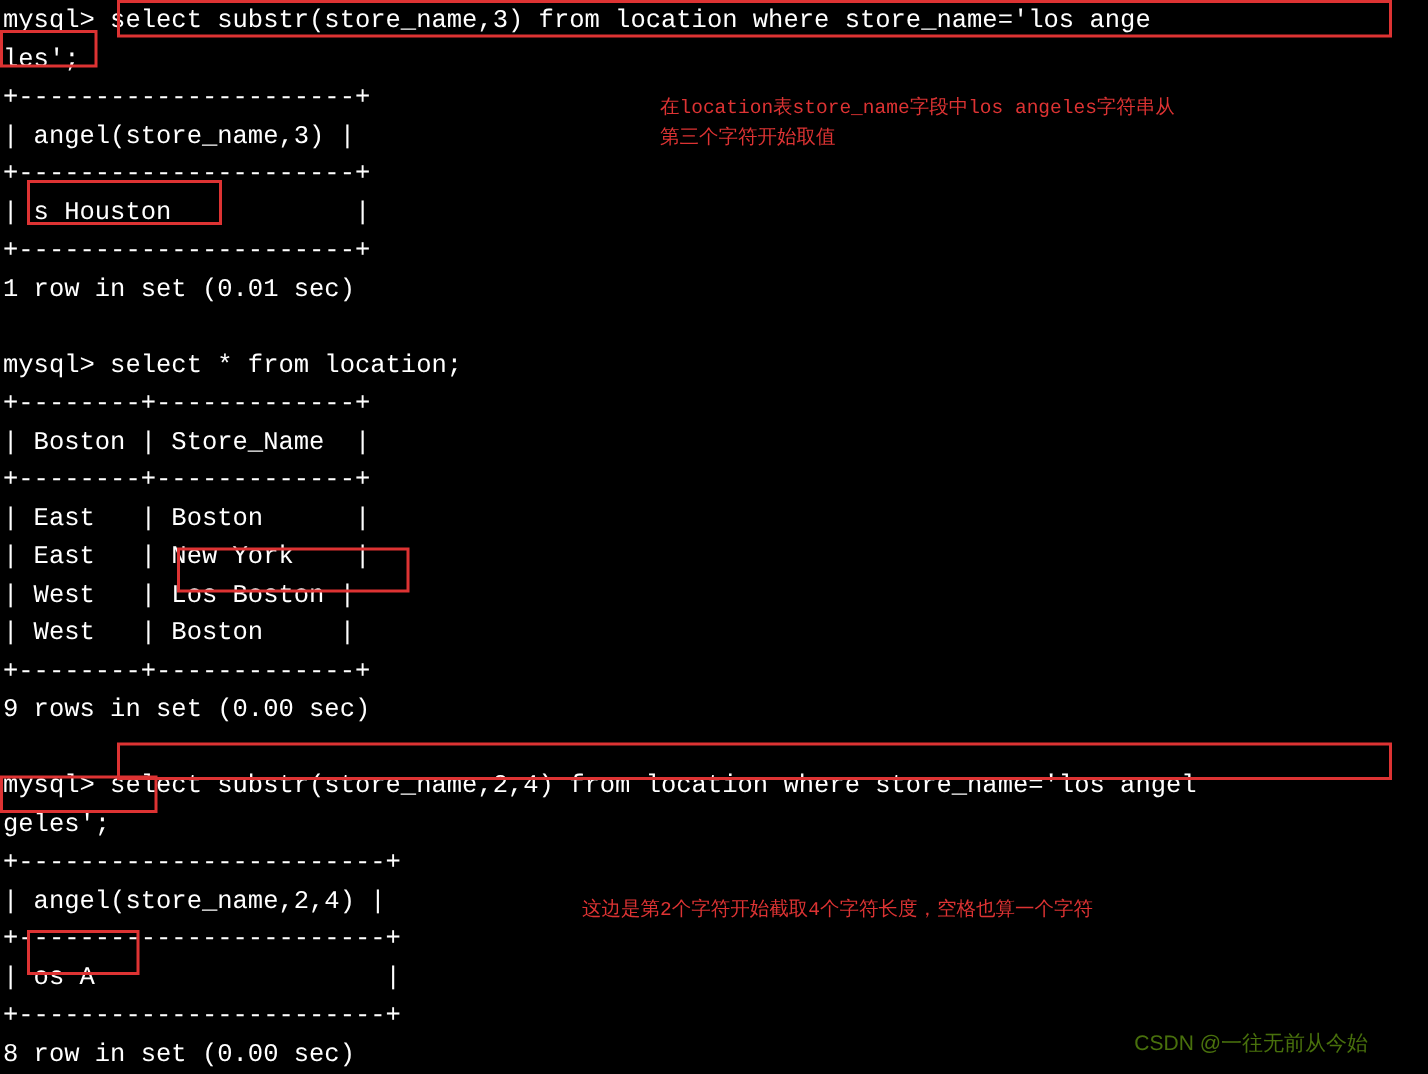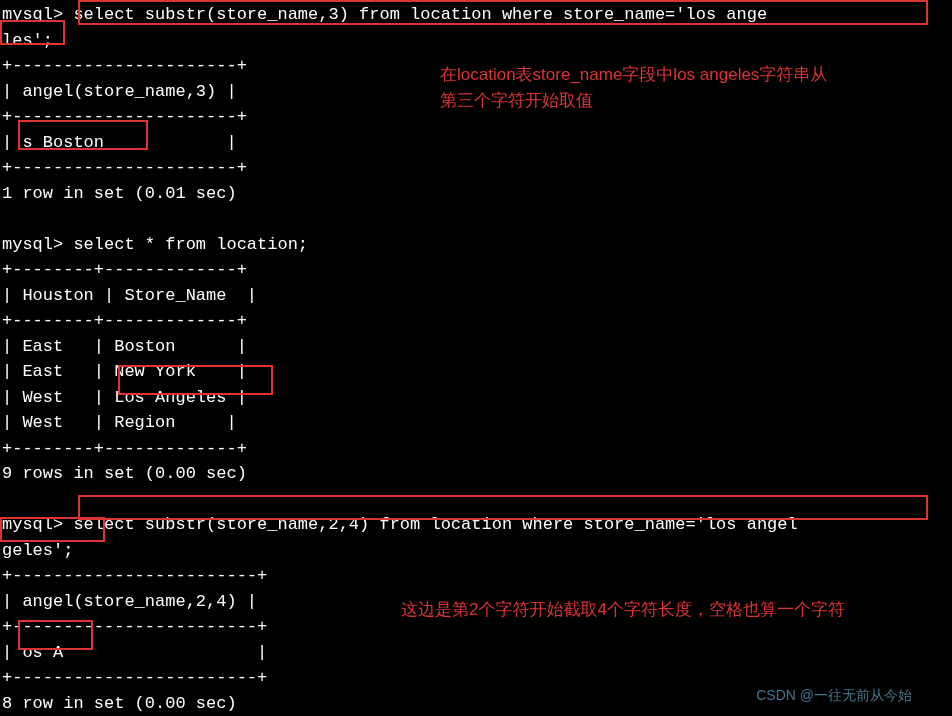--- a/index.html
+++ b/index.html
@@ -20,57 +20,57 @@
       white-space: pre;
     }
     .red-box {
       border: 2px solid #d33;
       position: absolute;
       box-sizing: border-box;
     }
     .annotation {
       position: absolute;
       color: #d33;
-      font-family: Liberation Sans, sans-serif;
-      font-size: 17px;
+      font-family: Liberation Mono, monospace;
+      font-size: 13px;
       line-height: 1.5;
     }
     .watermark {
       position: absolute;
       right: 40px;
       bottom: 10px;
-      color: #7dd3fc;
+      color: #84cc16;
       opacity: 0.55;
       font-family: "Microsoft YaHei", Arial, sans-serif;
       font-size: 14px;
     }
   </style>
 </head>
 <body>
 
 <div class="line">mysql&gt; select substr(store_name,3) from location where store_name='los ange</div>
 <div class="line">les';</div>
 
 <div class="line">+----------------------+</div>
 <div class="line">| angel(store_name,3) |</div>
 <div class="line">+----------------------+</div>
-<div class="line">| s Boston            |</div>
+<div class="line">| s Houston            |</div>
 <div class="line">+----------------------+</div>
 <div class="line">1 row in set (0.01 sec)</div>
 <div class="line">&nbsp;</div>
 
 <div class="line">mysql&gt; select * from location;</div>
 
 <div class="line">+--------+-------------+</div>
-<div class="line">| Houston | Store_Name  |</div>
+<div class="line">| Boston | Store_Name  |</div>
 <div class="line">+--------+-------------+</div>
 <div class="line">| East   | Boston      |</div>
 <div class="line">| East   | New York    |</div>
-<div class="line">| West   | Los Angeles |</div>
-<div class="line">| West   | Region     |</div>
+<div class="line">| West   | Los Boston |</div>
+<div class="line">| West   | Boston     |</div>
 <div class="line">+--------+-------------+</div>
 <div class="line">9 rows in set (0.00 sec)</div>
 <div class="line">&nbsp;</div>
 
 <div class="line">mysql&gt; select substr(store_name,2,4) from location where store_name='los angel</div>
 <div class="line">geles';</div>
 
 <div class="line">+------------------------+</div>
 <div class="line">| angel(store_name,2,4) |</div>
 <div class="line">+------------------------+</div>
@@ -81,15 +81,15 @@
 <div class="red-box" style="left:78px; top:0px; width:850px; height:25px;"></div>
 <div class="red-box" style="left:0px; top:20px; width:65px; height:25px;"></div>
 <div class="red-box" style="left:18px; top:120px; width:130px; height:30px;"></div>
 <div class="red-box" style="left:118px; top:365px; width:155px; height:30px;"></div>
 <div class="red-box" style="left:78px; top:495px; width:850px; height:25px;"></div>
 <div class="red-box" style="left:0px; top:517px; width:105px; height:25px;"></div>
 <div class="red-box" style="left:18px; top:620px; width:75px; height:30px;"></div>
 
 <div class="annotation" style="left:440px; top:62px; white-space:pre-line;">在location表store_name字段中los angeles字符串从
 第三个字符开始取值</div>
-<div class="annotation" style="left:401px; top:597px;">这边是第2个字符开始截取4个字符长度，空格也算一个字符</div>
+<div class="annotation" style="left:388px; top:597px;">这边是第2个字符开始截取4个字符长度，空格也算一个字符</div>
 
 <div class="watermark">CSDN @一往无前从今始</div>
 
 </body></html>

